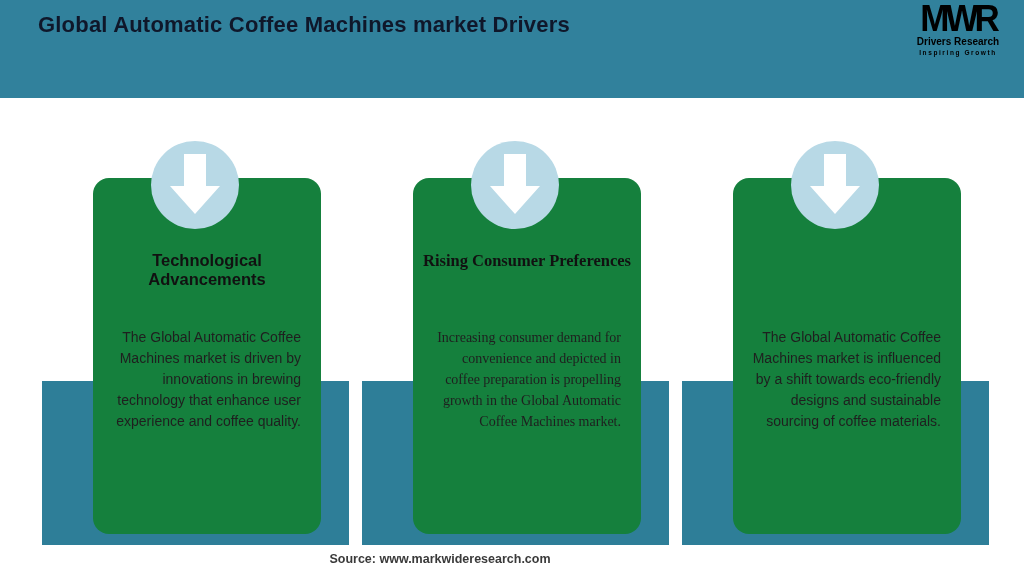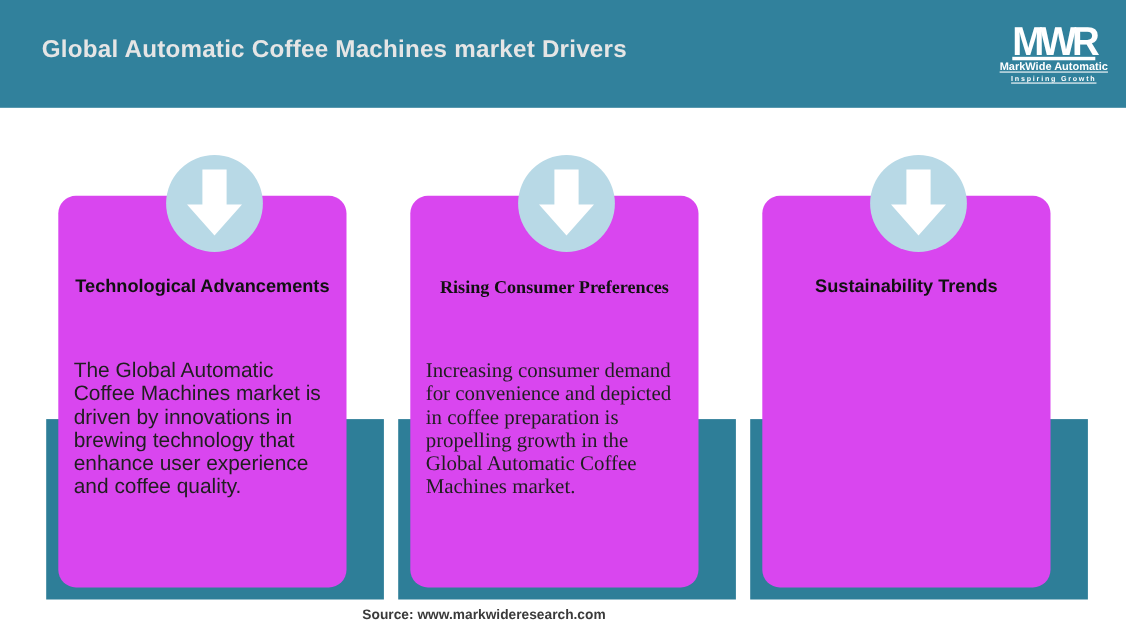--- a/index.html
+++ b/index.html
@@ -14,33 +14,32 @@
 
   
   .header {
     position: absolute;
     top: 0; left: 0;
     width: 1024px; height: 98px;
     background: #31819c;
   }
   .page-title {
     position: absolute;
-    left: 38px; top: 32px;
-    color: #e5e5e5;
+    left: 38px; top: 12px;
+    color: #0f172a;
     font-size: 22px;
     font-weight: bold;
     letter-spacing: 0.2px;
   }
   .logo {
     position: absolute;
-    right: 12px; top: 20px;
+    right: 12px; top: 0;
     width: 108px;
     text-align: center;
-    color: #ffffff;
-    text-decoration: underline;
+    color: #000000;
   }
   .logo-monogram {
     font-size: 35px;
     font-weight: 900;
     letter-spacing: -4px;
     line-height: 36px;
     transform: scaleY(1.05);
   }
   .logo-name {
     font-size: 10px;
@@ -63,42 +62,44 @@
     width: 307px; height: 164px;
     background: #2e7e98;
   }
   .backdrop.col1 { left: 42px; }
   .backdrop.col2 { left: 362px; }
   .backdrop.col3 { left: 682px; }
 
   .card {
     position: absolute;
     top: 178px;
-    width: 262px; height: 356px;
-    background: #d946ef;
+    width: 228px; height: 356px;
+    background: #15803d;
     border-radius: 16px;
+    margin-left: 40px;
   }
   .card.col1 { left: 53px; }
   .card.col2 { left: 373px; font-family: Liberation Serif, serif; }
   .card.col3 { left: 693px; }
 
   .card-title {
     position: absolute;
     top: 73px; left: 0; right: 0;
     text-align: center;
     font-size: 16.5px;
     font-weight: bold;
     color: #111111;
   }
   .card-body {
     position: absolute;
     top: 149px; left: 14px; right: 20px;
-    font-size: 19px;
+    font-size: 14px;
     line-height: 21px;
     color: #1f1f1f;
+    text-align: right;
   }
 
   .icon-circle {
     position: absolute;
     top: 141px;
     width: 88px; height: 88px;
     border-radius: 50%;
     background: #b8d9e6;
     display: flex;
     align-items: center;
@@ -128,41 +129,41 @@
 </style>
 </head>
 <body>
 
 <div class="canvas">
 
   <div class="header">
     <div class="page-title">Global Automatic Coffee Machines market Drivers</div>
     <div class="logo">
       <div class="logo-monogram">MWR</div>
-      <div class="logo-name">MarkWide Automatic</div>
+      <div class="logo-name">Drivers Research</div>
       <div class="logo-tagline">Inspiring Growth</div>
     </div>
   </div>
 
   <div class="backdrop col1"></div>
   <div class="backdrop col2"></div>
   <div class="backdrop col3"></div>
 
   <div class="card col1">
     <div class="card-title">Technological Advancements</div>
     <div class="card-body">The Global Automatic Coffee Machines market is driven by innovations in brewing technology that enhance user experience and coffee quality.</div>
   </div>
 
   <div class="card col2">
     <div class="card-title">Rising Consumer Preferences</div>
     <div class="card-body">Increasing consumer demand for convenience and depicted in coffee preparation is propelling growth in the Global Automatic Coffee Machines market.</div>
   </div>
 
   <div class="card col3">
-    <div class="card-title">Sustainability Trends</div>
+    <div class="card-body">The Global Automatic Coffee Machines market is influenced by a shift towards eco-friendly designs and sustainable sourcing of coffee materials.</div>
   </div>
 
   <div class="icon-circle col1">
     <svg viewBox="0 0 88 88" aria-hidden="true">
       <polygon points="33,13 55,13 55,45 69,45 44,73 19,45 33,45" fill="#ffffff"></polygon>
     </svg>
   </div>
   <div class="icon-circle col2">
     <svg viewBox="0 0 88 88" aria-hidden="true">
       <polygon points="33,13 55,13 55,45 69,45 44,73 19,45 33,45" fill="#ffffff"></polygon>

